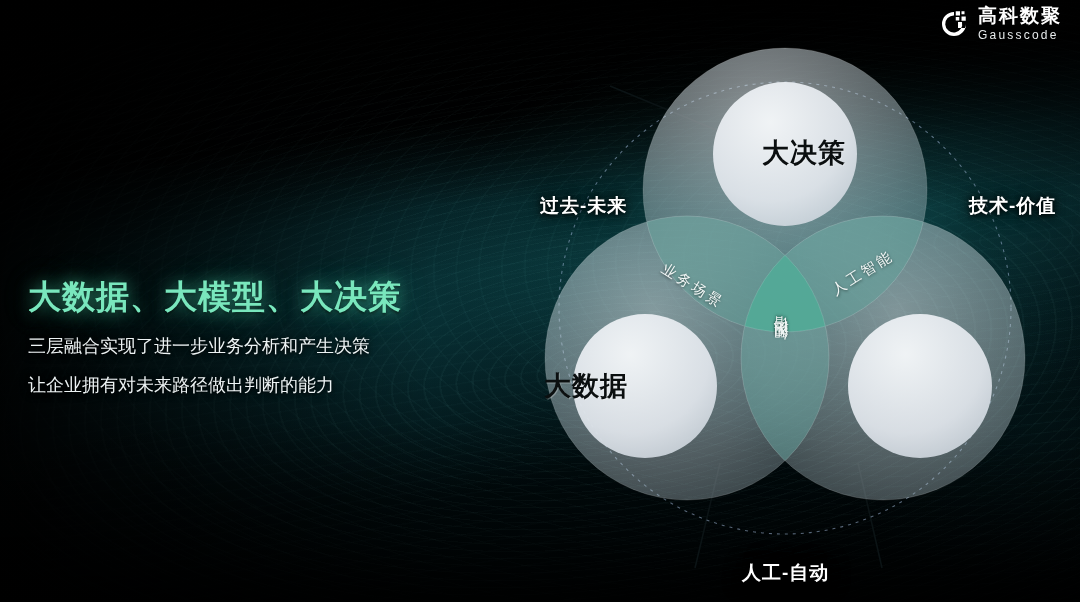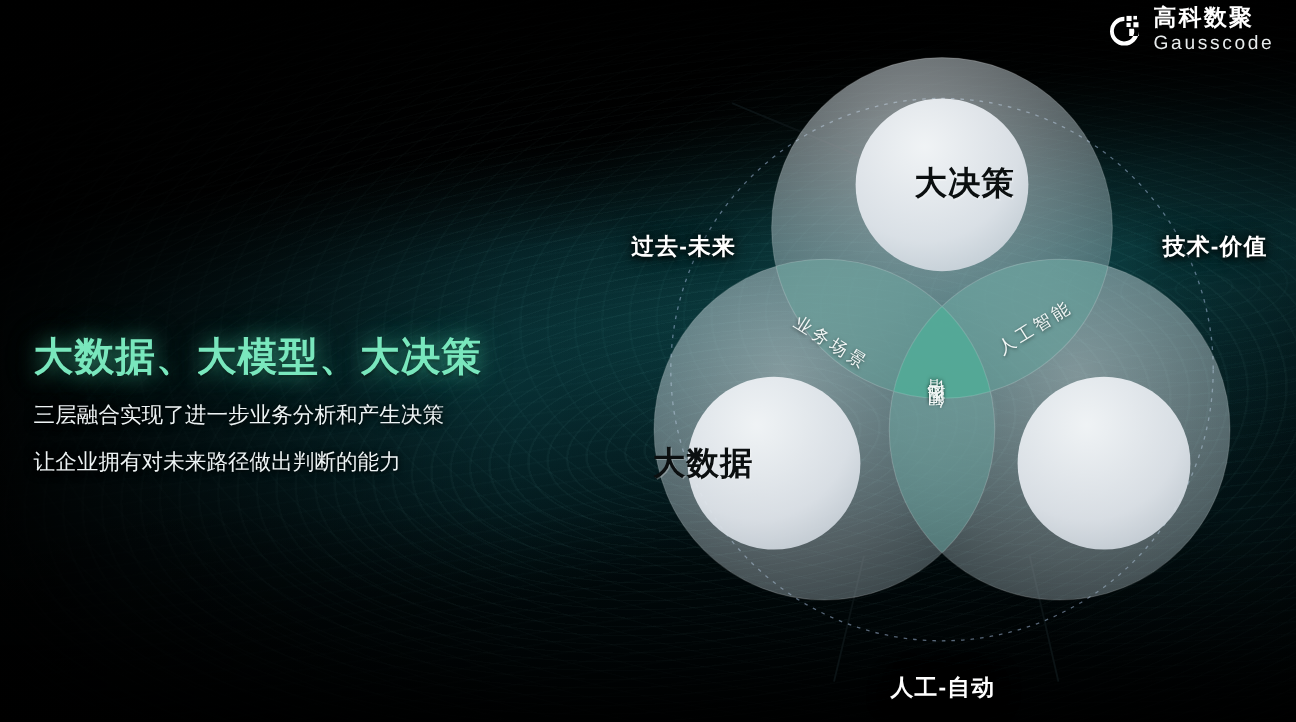--- a/index.html
+++ b/index.html
@@ -78,32 +78,32 @@
     white-space:nowrap;
   }
   #sub1{margin-top:20px;}
   #sub2{margin-top:20px;}
 
   
   #logo{position:absolute;right:18px;top:6px;display:flex;align-items:center;gap:9px;}
   #logo-mark{width:30px;height:30px;flex:0 0 auto;}
   #logo-text{display:flex;flex-direction:column;align-items:flex-start;line-height:1;}
   #logo-cn{font-size:19px;font-weight:700;color:#ffffff;letter-spacing:2px;}
-  #logo-en{font-size:16px;font-weight:400;color:#e7ebec;letter-spacing:2.2px;margin-top:4px;}
+  #logo-en{font-size:12px;font-weight:400;color:#e7ebec;letter-spacing:2.2px;margin-top:4px;}
 
   
   #venn{position:absolute;left:490px;top:8px;width:590px;height:590px;}
   #venn svg{position:absolute;left:0;top:0;}
 
   .corner-label{
     position:absolute;font-size:19px;font-weight:700;color:#ffffff;
     letter-spacing:1px;white-space:nowrap;
     text-shadow:0 1px 4px rgba(0,0,0,0.95),0 0 12px rgba(0,0,0,0.85),0 0 22px rgba(0,0,0,0.6);
   }
-  #lbl-left{left:526px;top:193px;}
+  #lbl-left{left:540px;top:193px;}
   #lbl-right{left:957px;top:193px;margin-left:12px;}
   #lbl-bottom{left:742px;top:560px;}
 
   .core-label{
     position:absolute;font-size:27px;font-weight:700;color:#0b0f10;
     letter-spacing:1px;white-space:nowrap;
     text-shadow:1px 1px 0 rgba(255,255,255,0.28);
     text-align:center;
   }
   #core-top{left:762px;top:135px;}

